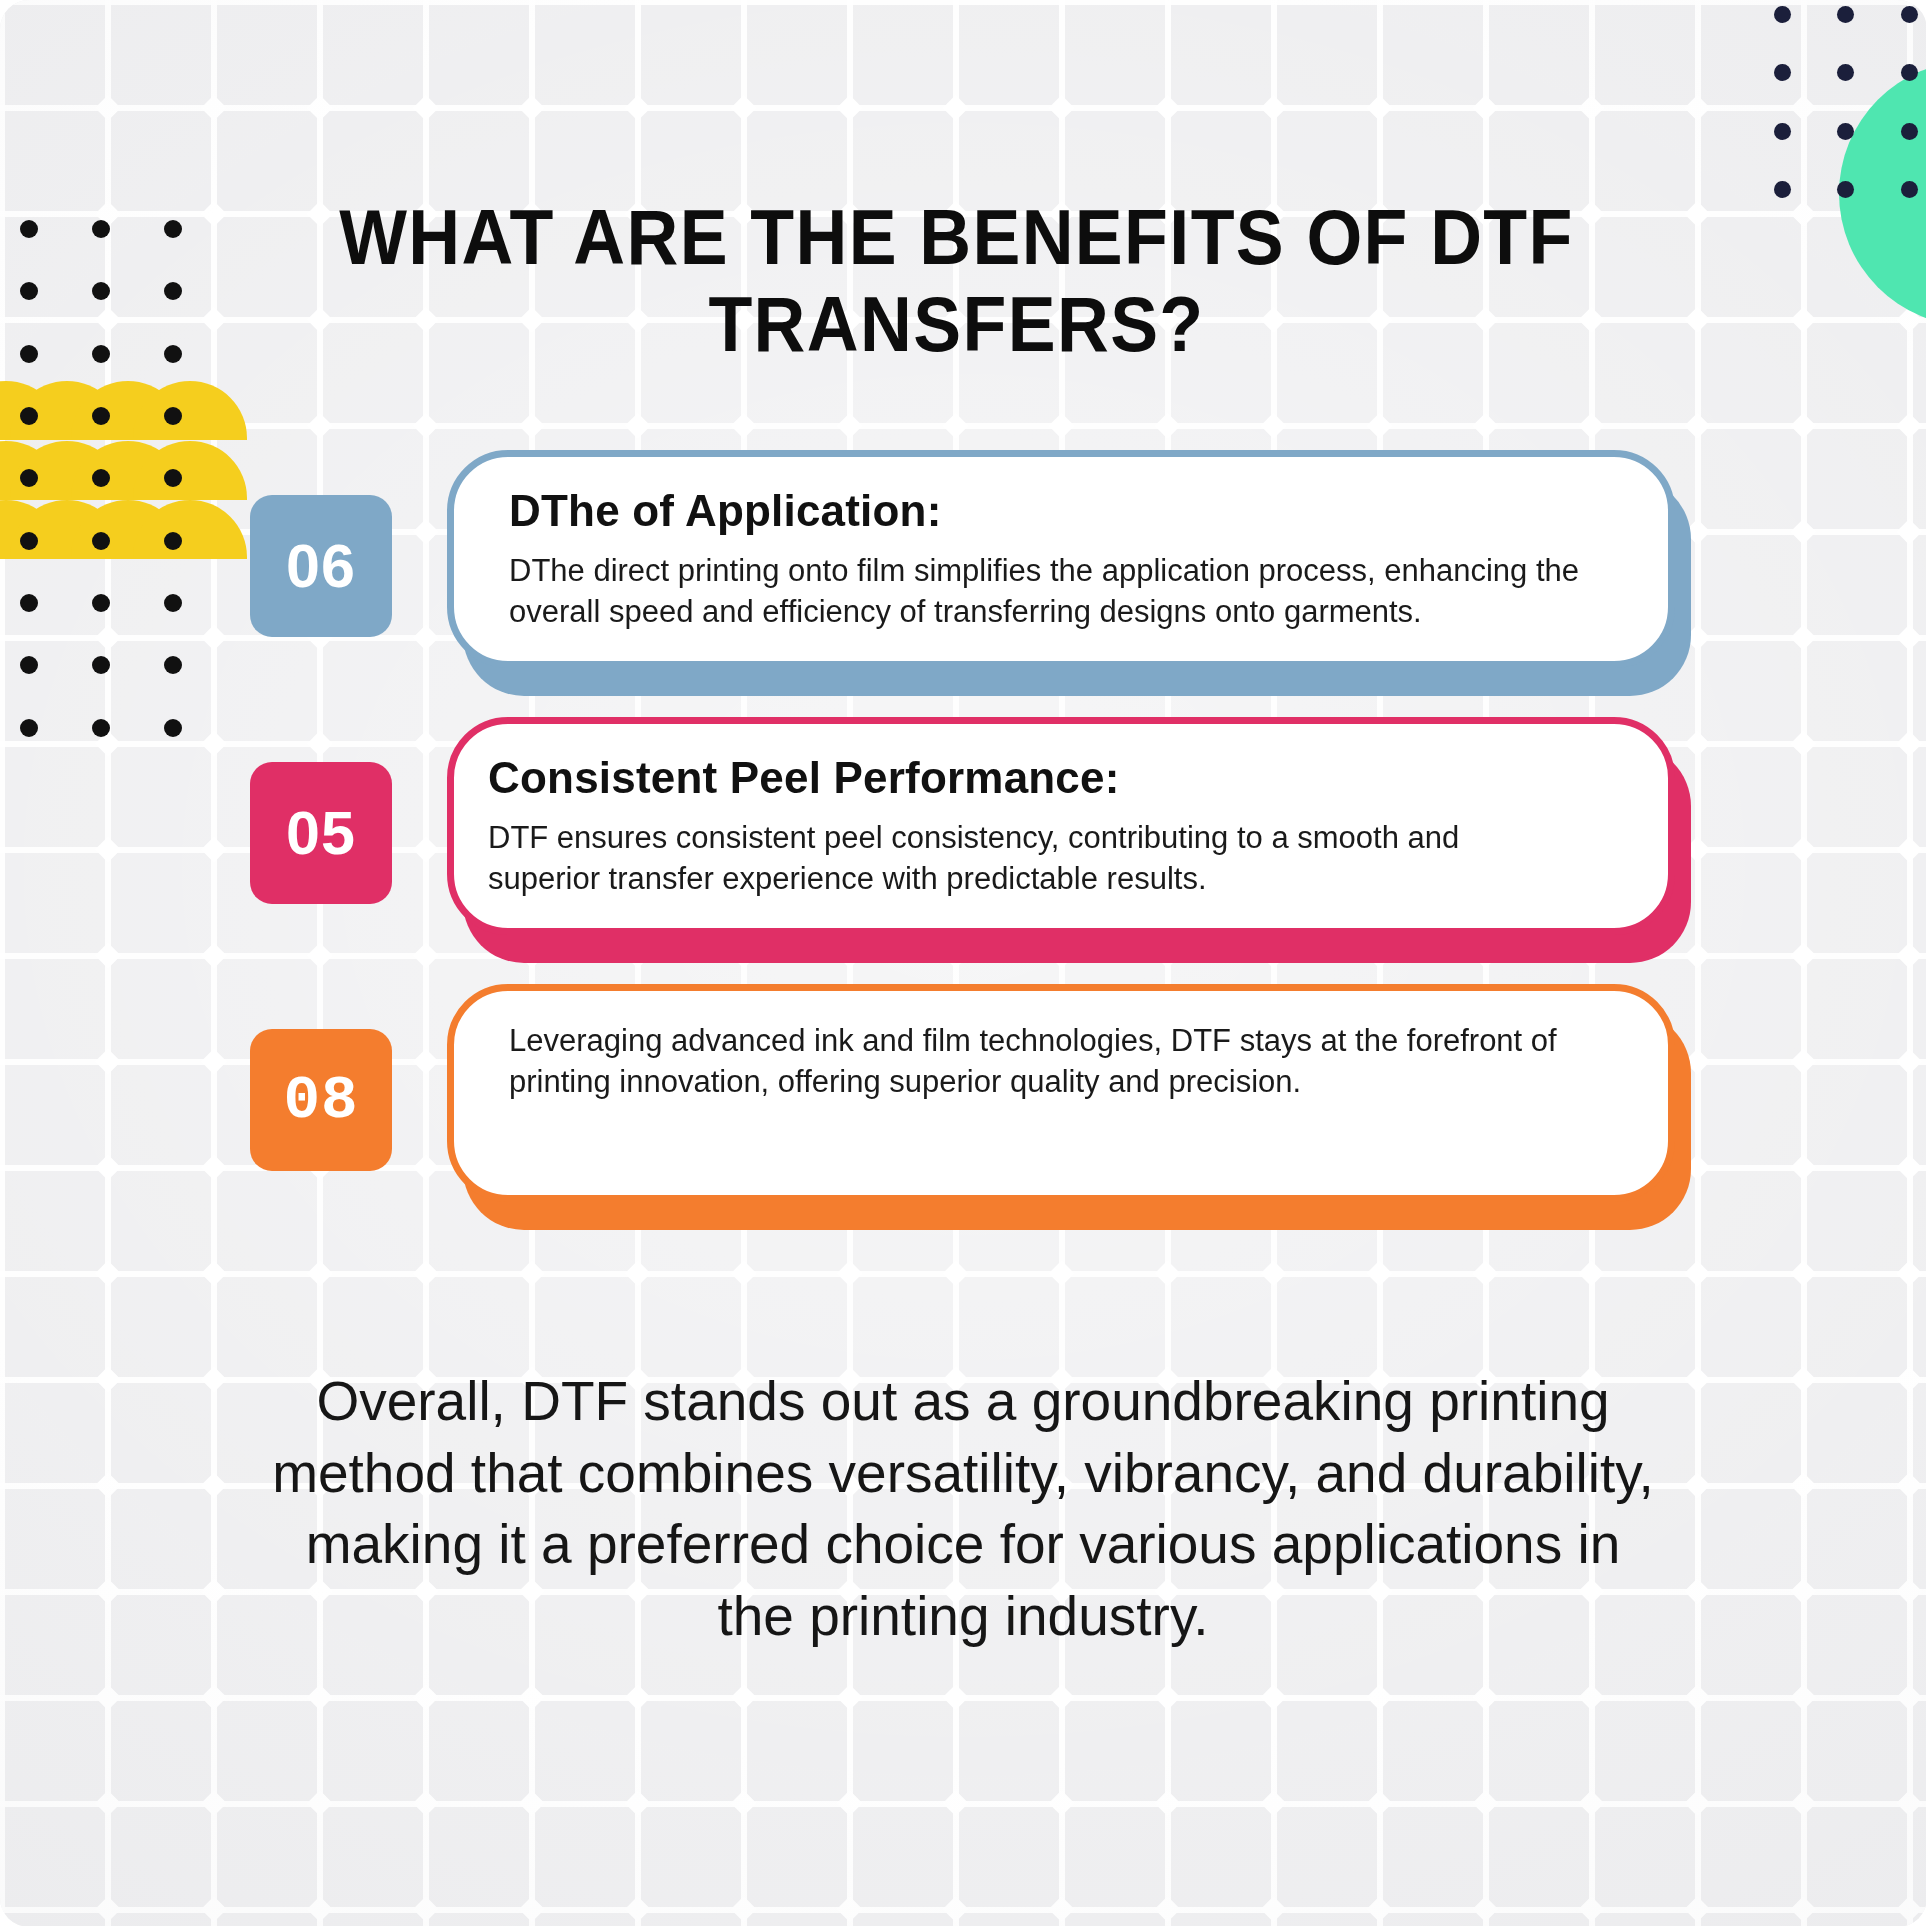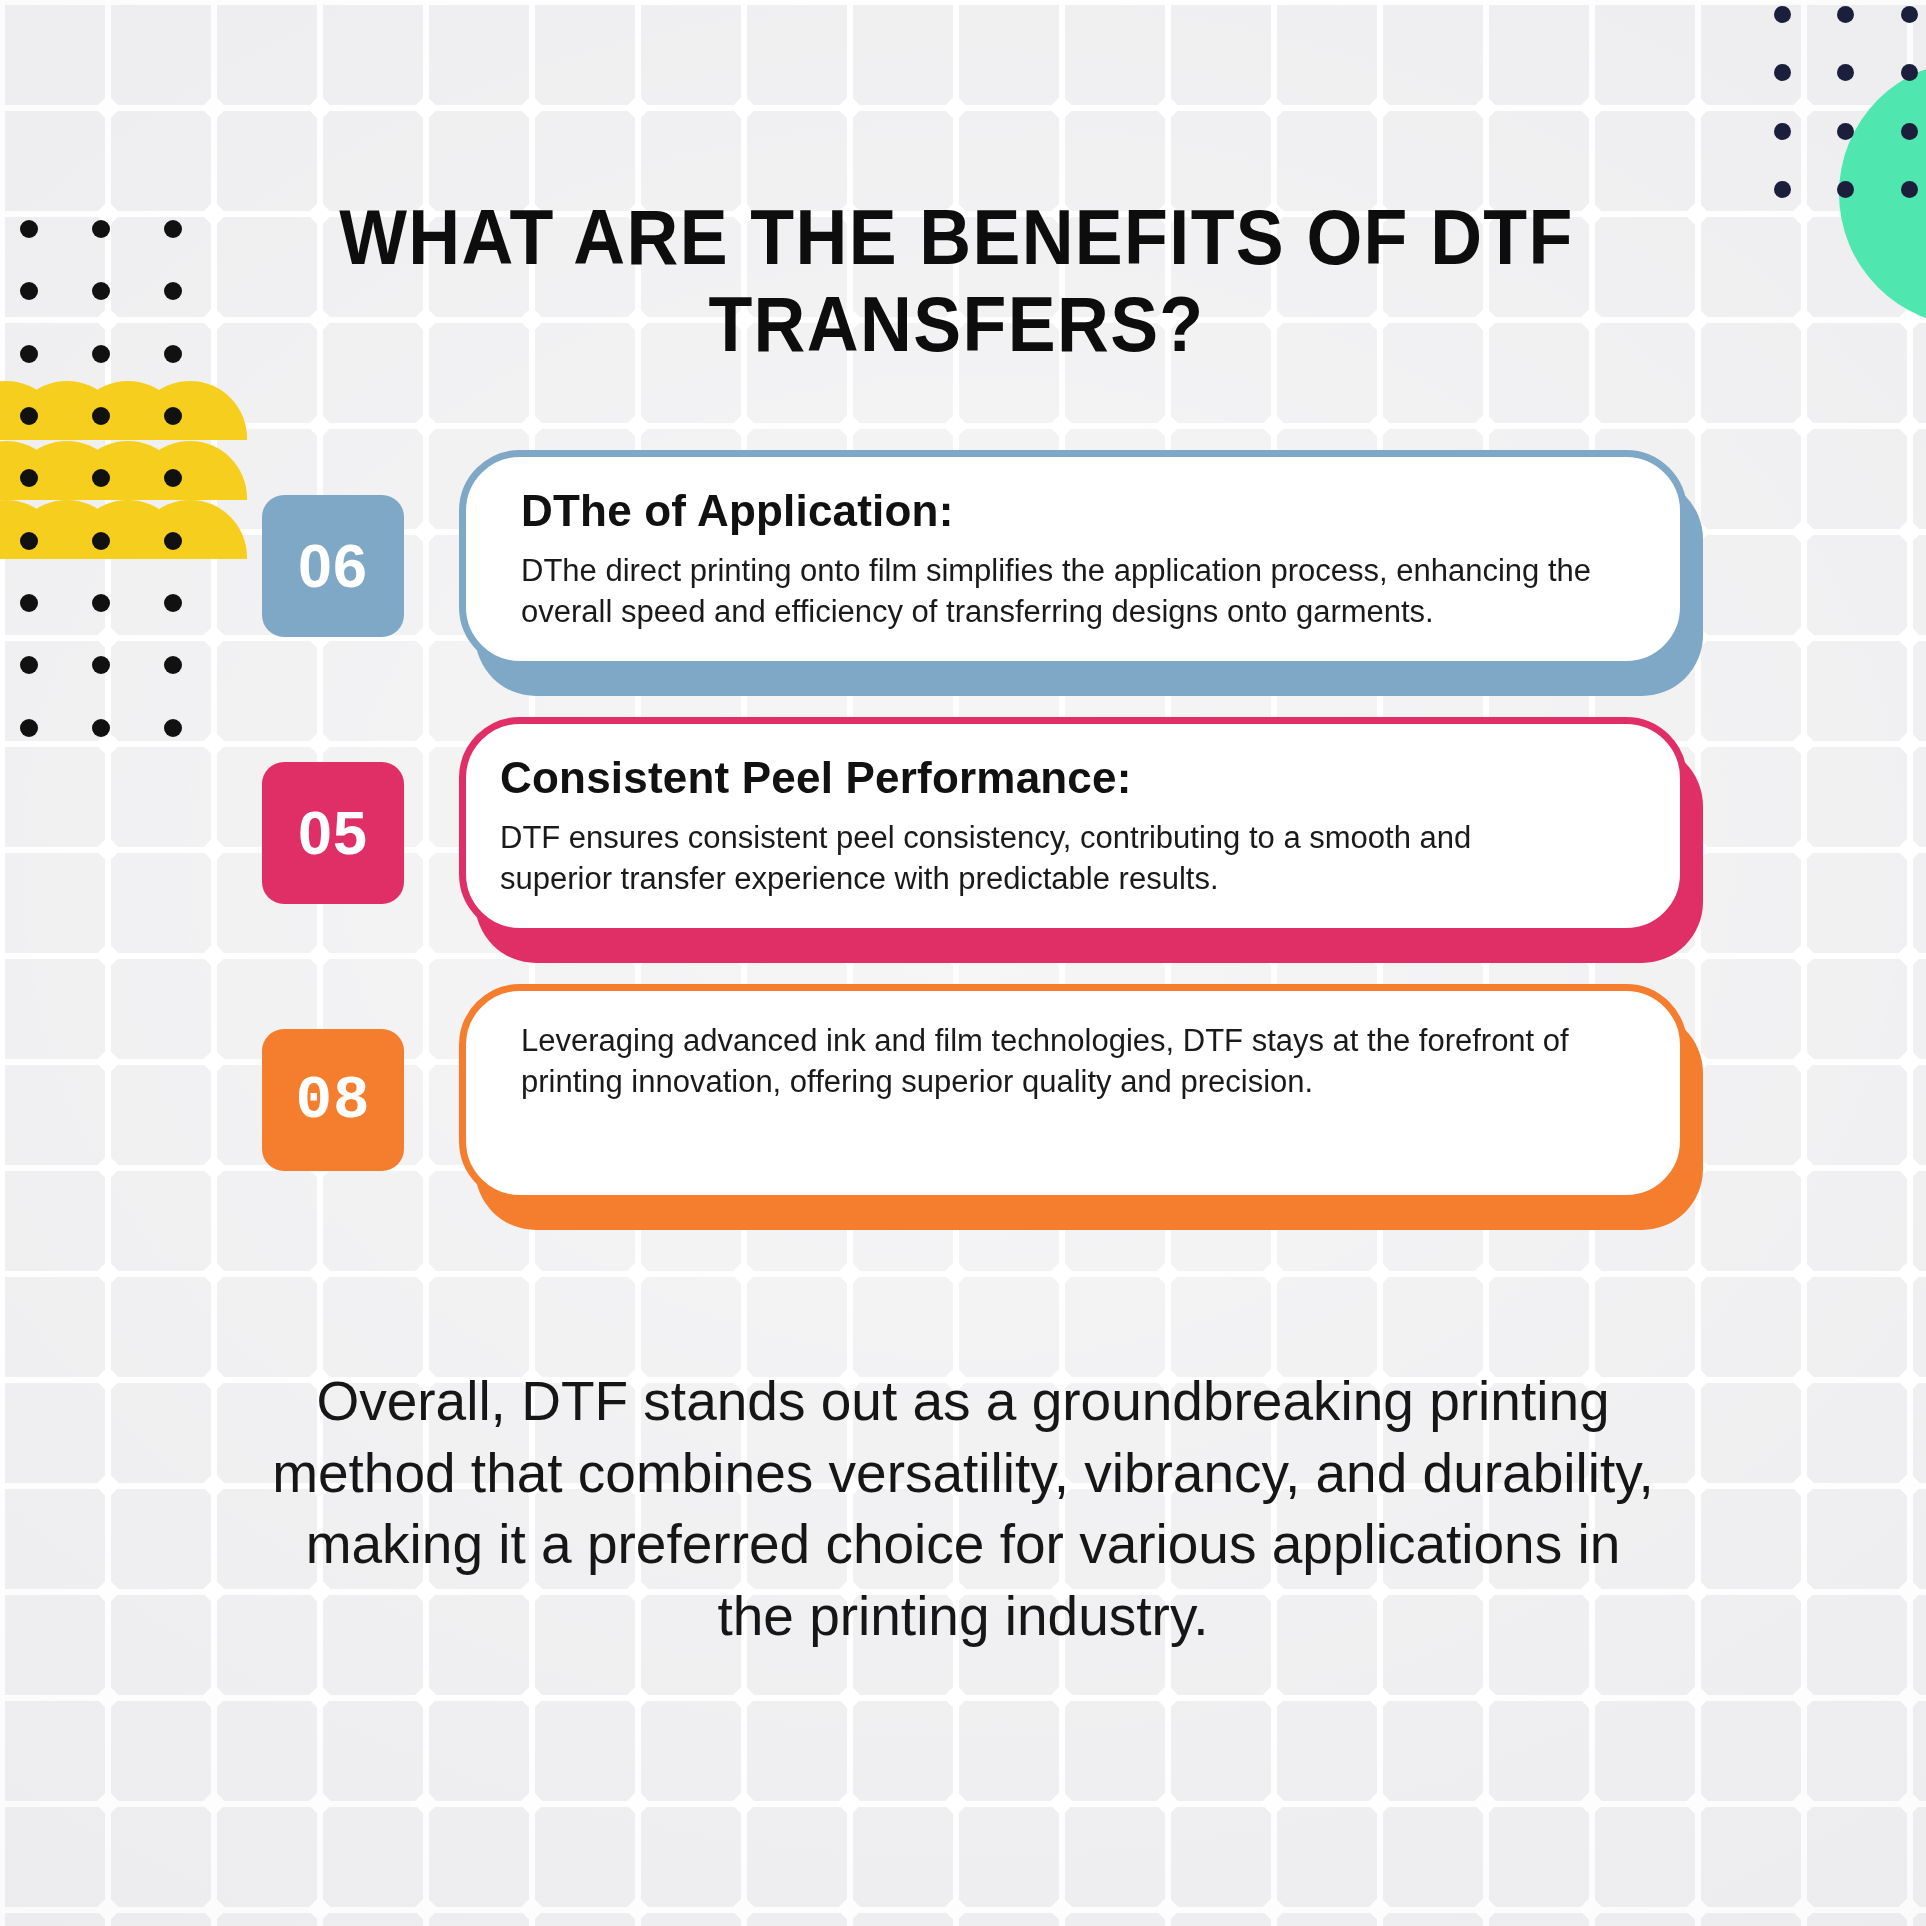--- a/index.html
+++ b/index.html
@@ -10,20 +10,21 @@
     overflow: hidden;
     font-family: "Liberation Sans", sans-serif;
   }
 
   #canvas {
     position: relative;
     width: 1927px;
     height: 1927px;
     background: #ececee;
     overflow: hidden;
+    border-radius: 29px;
   }
 
   
   #grid-lines {
     position: absolute;
     inset: 0;
     background-image:
       linear-gradient(to right, rgba(255,255,255,0.95) 0 6px, transparent 6px),
       linear-gradient(to bottom, rgba(255,255,255,0.95) 0 6px, transparent 6px);
     background-size: 106px 106px;
@@ -79,21 +80,20 @@
     transform: scaleX(0.92);
     transform-origin: center top;
   }
 
   
   #cards {
     position: absolute;
     top: 450px;
     left: 0;
     width: 1556px;
-    margin-left: 12px;
   }
 
   .row {
     position: relative;
     height: 257px;
     margin-bottom: 10px;
   }
 
   .badge {
     position: absolute;

